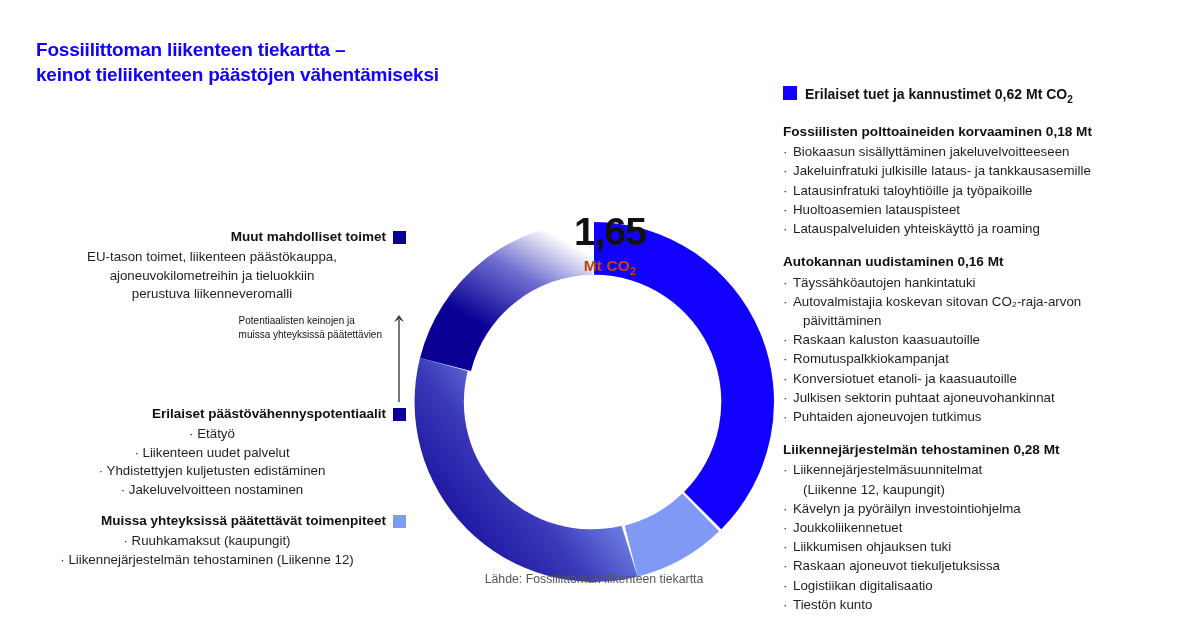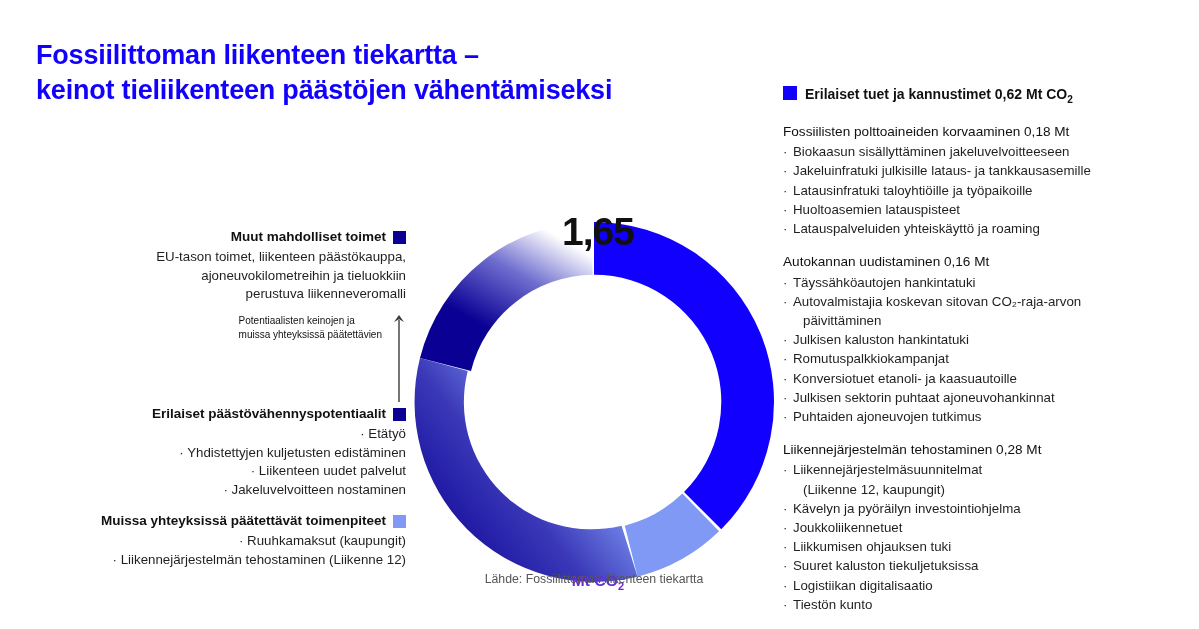--- a/index.html
+++ b/index.html
@@ -9,29 +9,29 @@
     font-family:"Liberation Sans", sans-serif;
     color:#1a1a1a;
     overflow:hidden;
     position:relative;
   }
   .page{position:relative;width:1199px;height:629px;}
 
   
   .title{
     position:absolute;left:36px;top:38px;width:720px;
-    font-size:27px;font-weight:bold;line-height:1.30;
+    font-size:19px;font-weight:bold;line-height:1.30;
     color:#1200ff;letter-spacing:-0.2px;
   }
   .title .line{display:block;}
 
   
   .left-col{
     position:absolute;left:18px;top:228px;width:388px;
-    text-align:right;
+    text-align:center;
   }
   .block{margin-bottom:0;}
   .block-head{
     font-size:13.5px;font-weight:bold;color:#111;
     line-height:1.35;margin-bottom:2px;
     display:flex;justify-content:flex-end;align-items:center;gap:7px;
   }
   .swatch{
     display:inline-block;width:13px;height:13px;flex:0 0 13px;
   }
@@ -48,50 +48,50 @@
   .note-text{
     text-align:left;font-size:10px;font-weight:normal;line-height:1.42;
     color:#111;max-width:300px;
   }
   .note-arrow{width:14px;position:relative;}
   .note-arrow svg{display:block;}
 
   
   .donut-wrap{position:absolute;left:404px;top:212px;width:380px;height:380px;}
   .donut-center{
-    position:absolute;left:4px;top:0;width:380px;height:380px;
-    display:flex;flex-direction:column;align-items:center;justify-content:space-between;
+    position:absolute;left:16px;top:0;width:380px;height:380px;
+    display:flex;flex-direction:column;align-items:center;justify-content:flex-start;
     pointer-events:none;
   }
   .donut-value{
     font-size:39px;font-weight:bold;color:#111;letter-spacing:-1px;line-height:1;
   }
   .donut-unit{
-    font-size:15.5px;font-weight:bold;color:#6d28d9;margin-top:6px;letter-spacing:0.1px;
+    font-size:15.5px;font-weight:bold;color:#c2410c;margin-top:6px;letter-spacing:0.1px;
   }
   .donut-unit sub{font-size:11px;}
   .source{
     position:absolute;left:404px;top:572px;width:380px;text-align:center;
     font-size:12.3px;color:#555;
   }
 
   
   .right-col{
     position:absolute;left:783px;top:86px;width:398px;
     text-align:left;
   }
   .legend-row{
     display:flex;gap:8px;
     font-size:14px;font-weight:bold;color:#111;
     margin-bottom:18px;
   }
   .legend-row .swatch{width:14px;height:14px;flex:0 0 14px;}
   .r-group{margin-bottom:15px;}
   .r-head{
-    font-size:13.6px;font-weight:normal;color:#111;line-height:1.35;margin-bottom:1px;
+    font-size:13.6px;font-weight:bold;color:#111;line-height:1.35;margin-bottom:1px;
   }
   .r-item{
     font-size:13.3px;color:#1f1f1f;line-height:1.445;
     padding-left:10px;text-indent:-10px;
   }
   .r-item .b{display:inline-block;width:10px;text-indent:0;}
   .r-item .cont{display:block;padding-left:10px;text-indent:0;}
   sub{font-size:0.72em;vertical-align:sub;}
 </style>
 </head>
@@ -132,22 +132,22 @@
   </div>
 
   <div class="left-col" style="top:405px;">
     <div class="block">
       <div class="block-head">
         <span>Erilaiset päästövähennyspotentiaalit</span>
         <span class="swatch" style="background:#0a0094;"></span>
       </div>
       <div class="block-body">
         <div>· Etätyö</div>
+        <div>· Liikenteen uudet palvelut</div>
         <div>· Yhdistettyjen kuljetusten edistäminen</div>
-        <div>· Liikenteen uudet palvelut</div>
         <div>· Jakeluvelvoitteen nostaminen</div>
       </div>
     </div>
   </div>
 
   <div class="left-col" style="top:512px;left:8px;width:398px;">
     <div class="block">
       <div class="block-head">
         <span>Muissa yhteyksissä päätettävät toimenpiteet</span>
         <span class="swatch" style="background:#8099f5;"></span>
@@ -223,32 +223,32 @@
       <div class="r-item"><span class="b">·</span><span>Jakeluinfratuki julkisille lataus- ja tankkausasemille</span></div>
       <div class="r-item"><span class="b">·</span><span>Latausinfratuki taloyhtiöille ja työpaikoille</span></div>
       <div class="r-item"><span class="b">·</span><span>Huoltoasemien latauspisteet</span></div>
       <div class="r-item"><span class="b">·</span><span>Latauspalveluiden yhteiskäyttö ja roaming</span></div>
     </div>
 
     <div class="r-group">
       <div class="r-head">Autokannan uudistaminen 0,16 Mt</div>
       <div class="r-item"><span class="b">·</span><span>Täyssähköautojen hankintatuki</span></div>
       <div class="r-item"><span class="b">·</span><span>Autovalmistajia koskevan sitovan CO₂-raja-arvon</span><span class="cont">päivittäminen</span></div>
-      <div class="r-item"><span class="b">·</span><span>Julkisen kaluston hankintatuki</span></div>
+      <div class="r-item"><span class="b">·</span><span>Raskaan kaluston kaasuautoille</span></div>
       <div class="r-item"><span class="b">·</span><span>Romutuspalkkiokampanjat</span></div>
       <div class="r-item"><span class="b">·</span><span>Konversiotuet etanoli- ja kaasuautoille</span></div>
       <div class="r-item"><span class="b">·</span><span>Julkisen sektorin puhtaat ajoneuvohankinnat</span></div>
       <div class="r-item"><span class="b">·</span><span>Puhtaiden ajoneuvojen tutkimus</span></div>
     </div>
 
     <div class="r-group">
       <div class="r-head">Liikennejärjestelmän tehostaminen 0,28 Mt</div>
       <div class="r-item"><span class="b">·</span><span>Liikennejärjestelmäsuunnitelmat</span><span class="cont">(Liikenne 12, kaupungit)</span></div>
       <div class="r-item"><span class="b">·</span><span>Kävelyn ja pyöräilyn investointiohjelma</span></div>
       <div class="r-item"><span class="b">·</span><span>Joukkoliikennetuet</span></div>
       <div class="r-item"><span class="b">·</span><span>Liikkumisen ohjauksen tuki</span></div>
-      <div class="r-item"><span class="b">·</span><span>Suuret kaluston tiekuljetuksissa</span></div>
+      <div class="r-item"><span class="b">·</span><span>Raskaan ajoneuvot tiekuljetuksissa</span></div>
       <div class="r-item"><span class="b">·</span><span>Logistiikan digitalisaatio</span></div>
       <div class="r-item"><span class="b">·</span><span>Tiestön kunto</span></div>
     </div>
   </div>
 
 </div>
 
 </body></html>

